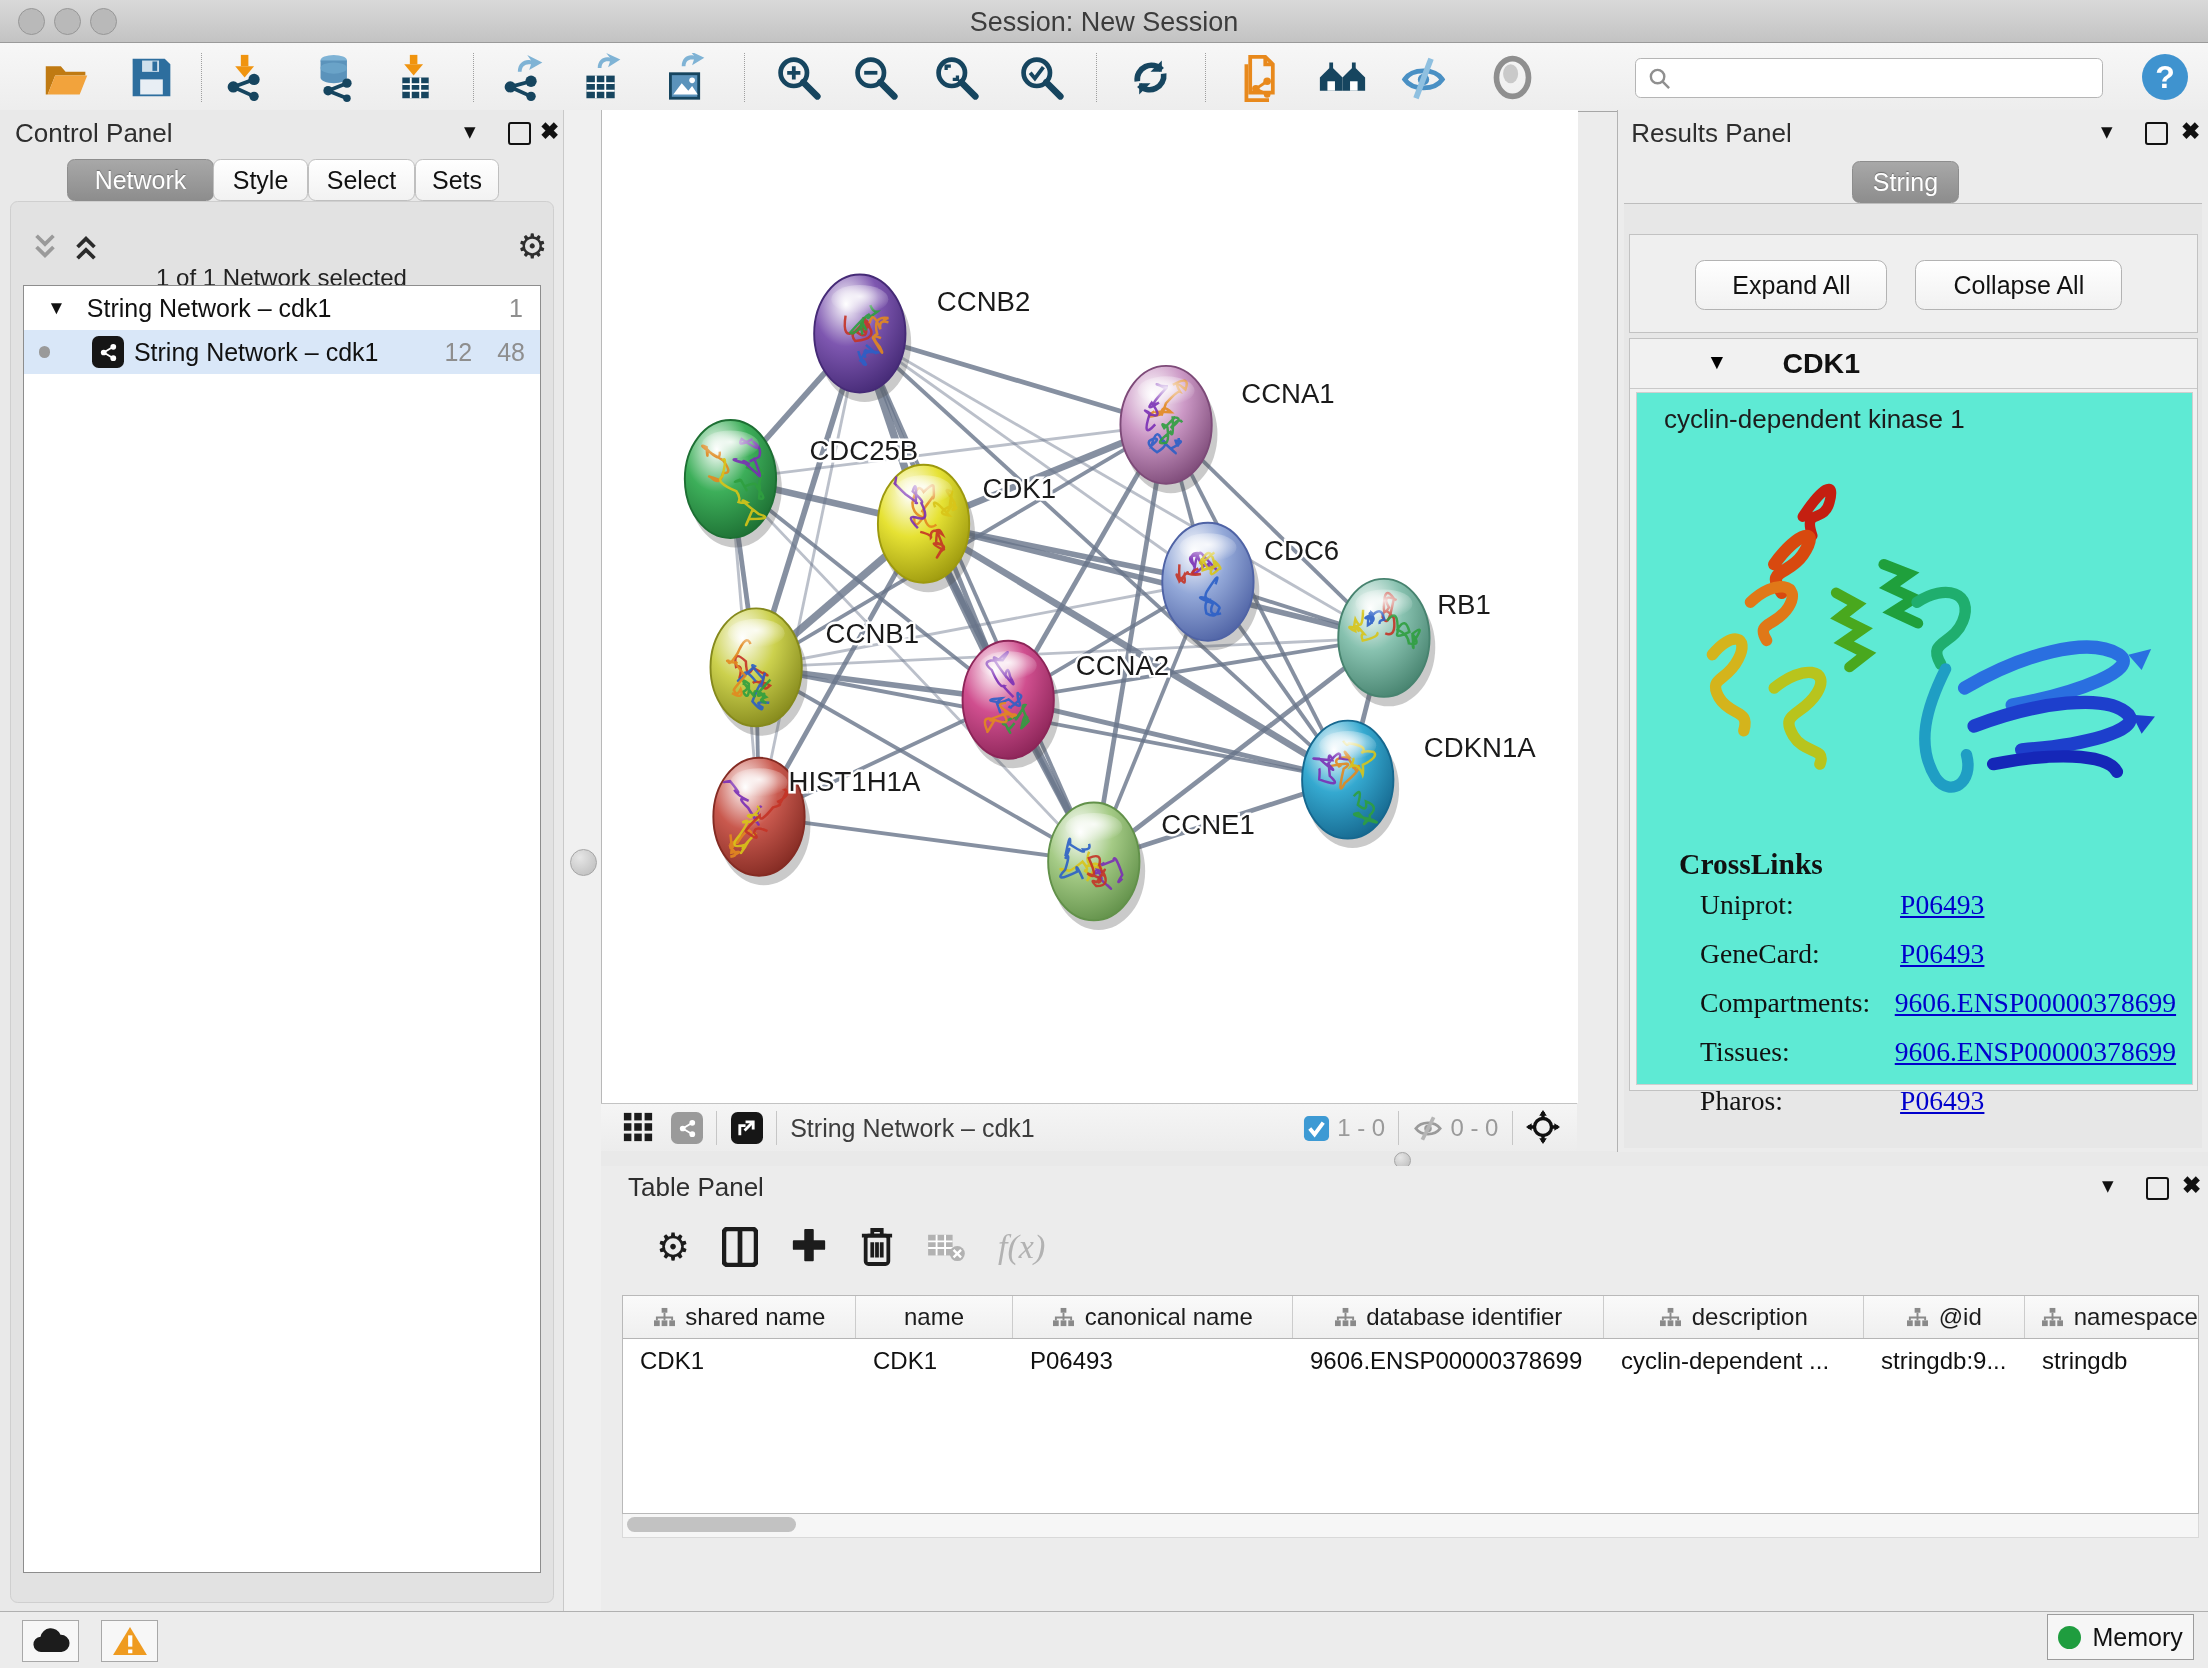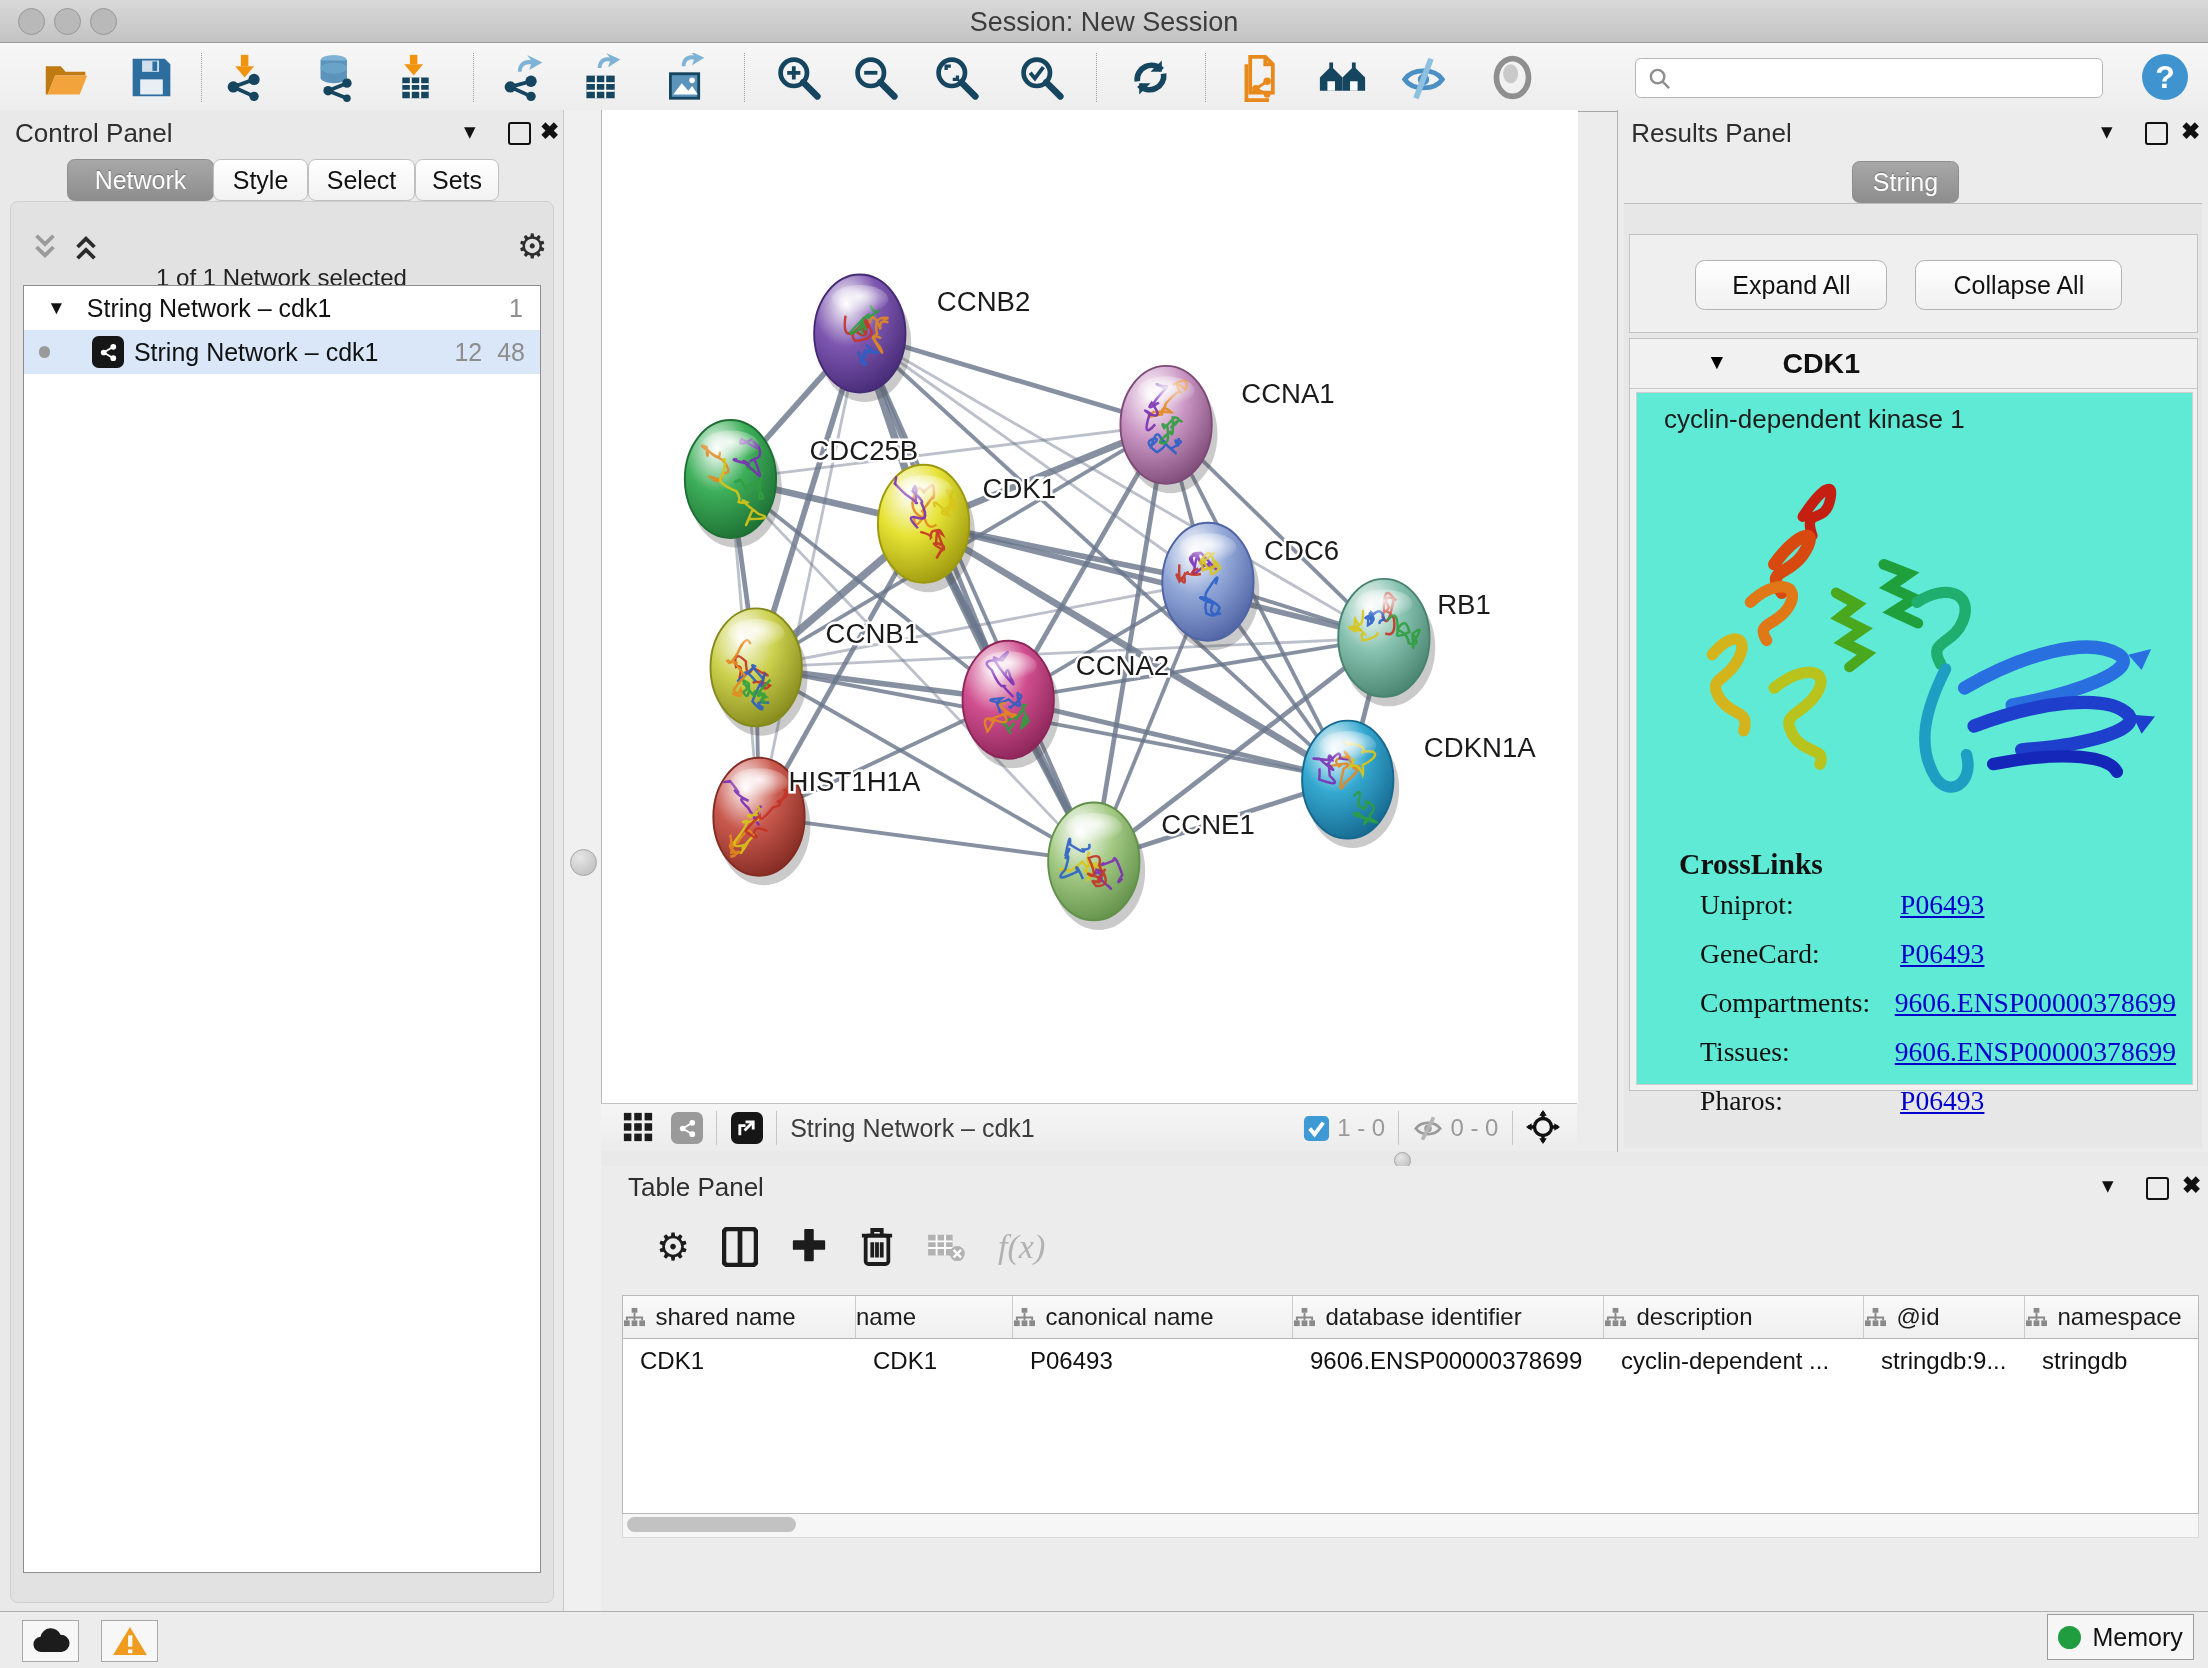--- a/index.html
+++ b/index.html
@@ -54,21 +54,21 @@
   .rbox{background:#efefef;border:1px solid #c2c2c2;}
   .btn{background:linear-gradient(#ffffff,#f1f1f1);border:1px solid #b3b3b3;border-radius:9.5px;
     font-size:25px;color:#111;display:flex;align-items:center;justify-content:center;}
   .serif{font-family:"Liberation Serif",serif;}
   .xl{color:#0000cc;text-decoration:underline;}
   
   .tpanel{left:601px;top:1166px;width:1607px;height:445px;background:#ececec;}
   .ttool{display:flex;align-items:center;gap:32px;}
   .tablebox{left:21px;top:129px;width:1575px;height:217px;background:#fff;border:1px solid #b9b9b9;overflow:hidden;}
   .thead{display:flex;background:linear-gradient(#fafafa,#efefef);border-bottom:1.9px solid #b5b5b5;height:42px;}
-  .th{display:flex;align-items:center;justify-content:flex-start;gap:9.5px;font-size:24px;color:#1c1c1c;
+  .th{display:flex;align-items:center;justify-content:center;gap:9.5px;font-size:24px;color:#1c1c1c;
     border-right:1px solid #cccccc;box-sizing:border-box;flex:none;}
   .trowb{display:flex;height:44px;align-items:center;}
   .td{font-size:24px;color:#111;padding-left:17px;box-sizing:border-box;flex:none;white-space:nowrap;overflow:hidden;}
   .hscroll{left:21px;top:348px;width:1575px;height:23px;background:#f6f6f6;border:1px solid #d9d9d9;border-top:none;}
   .hthumb{left:3.8px;top:2.9px;width:169px;height:15px;background:#c2c2c2;border-radius:7.6px;}
   .ttabs{display:flex;}
   
   .statusbar{left:0;top:1611px;width:2208px;height:57px;background:#ececec;border-top:1.9px solid #b0b0b0;}
   .sbtn{width:55px;height:40px;background:#f7f7f7;border:1.9px solid #a8a8a8;display:flex;align-items:center;justify-content:center;}
   .membtn{width:145px;height:44px;background:#f6f6f6;border:1.9px solid #9c9c9c;display:flex;align-items:center;
@@ -274,21 +274,21 @@
       <span class="sharebadge" style="margin-left:42px">
         <svg width="21" height="21" viewBox="0 0 22 22">
             <circle cx="6" cy="11" r="3" fill="#fff"></circle>
             <circle cx="16" cy="5" r="3" fill="#fff"></circle>
             <circle cx="16" cy="17" r="3" fill="#fff"></circle>
             <path d="M6 11l10-6M6 11l10 6" stroke="#fff" stroke-width="2"></path>
           </svg>
       </span>
       <span style="margin-left:9.5px">String Network – cdk1</span>
       <span class="cnt" style="margin-left:auto">12</span>
-      <span class="cnt" style="margin-left:15px;margin-right:15px">48</span>
+      <span class="cnt" style="margin-left:25px;margin-right:15px">48</span>
     </div>
   </div>
 </div>
 
 <div class="abs vsplit" style="left:563px;border-left:1px solid #c9c9c9">
   <div class="abs handle" style="left:5.7px;top:739px"></div>
 </div>
 
 <div class="abs canvas">
   <svg id="netsvg" width="976" height="993" viewBox="0 0 1026 1044">

